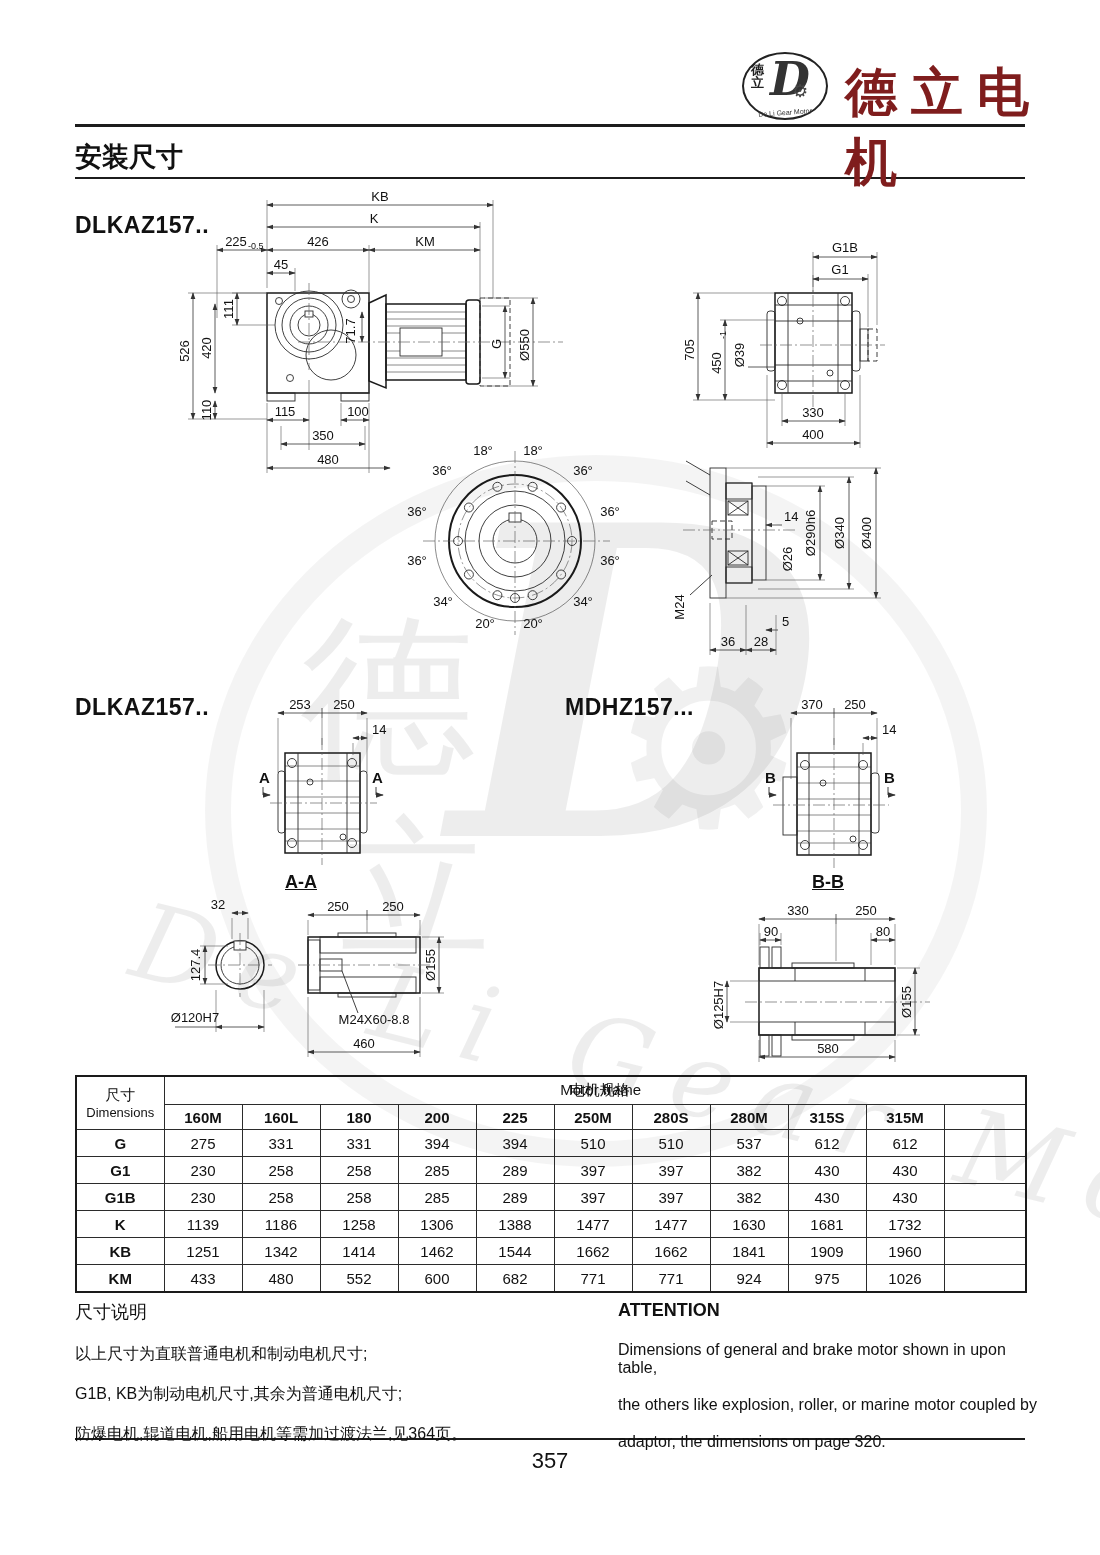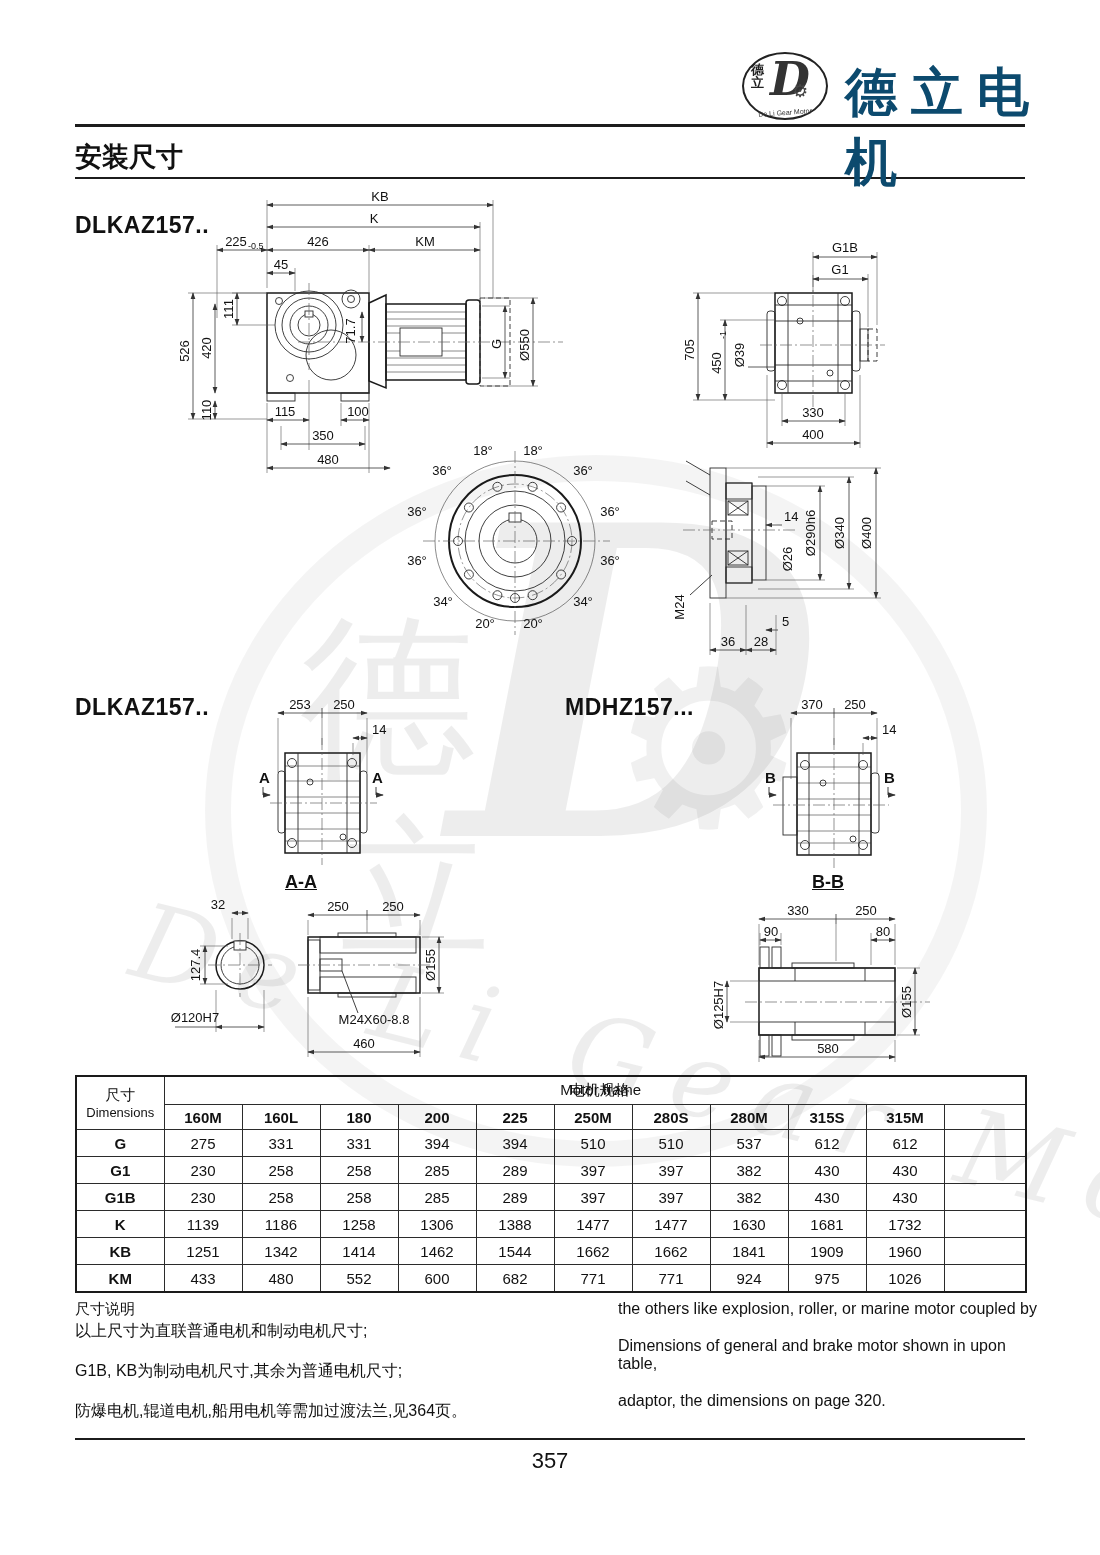--- a/index.html
+++ b/index.html
@@ -1,21 +1,21 @@
 <!DOCTYPE html>
 <html><head>
 <meta charset="utf-8">
 <style>
   html,body{margin:0;padding:0;background:#fff;}
   .page{position:relative;width:1100px;height:1555px;background:#fff;overflow:hidden;
         font-family:"Liberation Sans",sans-serif;color:#111;}
   .abs{position:absolute;}
 
   
-  .brand{font-family:"DejaVu Serif",serif;font-weight:bold;font-size:52px;letter-spacing:14px;color:#0c4a6e;}
+  .brand{font-family:"DejaVu Serif",serif;font-weight:bold;font-size:52px;letter-spacing:14px;color:#7f1d1d;}
   .logo-ellipse{width:82px;height:64px;border:2px solid #222;border-radius:50%;position:relative;}
   .logo-cn{position:absolute;left:7px;top:9px;font-size:13px;line-height:13px;font-weight:bold;color:#222;text-align:center;}
   .logo-letter{position:absolute;left:26px;top:-2px;font-family:"DejaVu Serif",serif;font-style:italic;font-weight:bold;font-size:46px;color:#333;}
   .logo-gear{position:absolute;left:48px;top:26px;font-size:18px;color:#444;}
   .logo-en{position:absolute;left:2px;bottom:2px;width:78px;text-align:center;font-size:7px;color:#333;transform:rotate(-4deg);}
   .rule{background:#1c1c1c;}
 
   .title-cn{font-size:27px;font-weight:bold;}
   .title-en{font-size:24px;font-weight:bold;}
 
@@ -47,21 +47,21 @@
   td.corner{font-size:15px;margin-left:40px;}
   td.corner .small{font-size:13px;}
   td.group{position:relative;text-align:left;height:27px;margin-top:25px;}
   .g-cn{padding-left:10px;font-size:15px;}
   .g-en{position:absolute;left:12px;right:0;text-align:center;font-size:15px;}
   tr.h2 td{font-weight:bold;height:24px;}
   tr.dr td{height:26px;}
   td.rl{font-weight:bold;}
 
   
-  .note-title{font-size:15px;margin-bottom:2px;}
+  .note-title{font-size:18px;margin-bottom:20px;}
   .note-title.b{font-weight:bold;}
   .note-line{font-size:16px;margin-bottom:19px;}
   .page-num{font-size:22px;}
 </style>
 </head>
 <body>
 
 <div class="page">
 
   <div class="wm abs" style="left:0;top:0;width:1100px;height:1555px;z-index:0;">
@@ -645,21 +645,22 @@
       </table>
   </div>
 
   <div class="abs" style="left:75px;top:1300px;width:490px;z-index:2;">
     <div class="note-title">尺寸说明</div>
     <div class="note-line">以上尺寸为直联普通电机和制动电机尺寸;</div>
     <div class="note-line">G1B, KB为制动电机尺寸,其余为普通电机尺寸;</div>
     <div class="note-line">防爆电机,辊道电机,船用电机等需加过渡法兰,见364页。</div>
   </div>
   <div class="abs" style="left:618px;top:1300px;width:420px;z-index:2;">
+    <div class="note-title b">ATTENTION</div>
+    <div class="note-line">Dimensions of general and brake motor shown in upon table,</div>
     <div class="note-line">the others like explosion, roller, or marine motor coupled by</div>
-    <div class="note-line">Dimensions of general and brake motor shown in upon table,</div>
     <div class="note-line">adaptor, the dimensions on page 320.</div>
   </div>
 
   <div class="rule abs" style="left:75px;top:1438px;width:950px;height:2px;"></div>
   <div class="page-num abs" style="left:530px;top:1448px;width:40px;text-align:center;">357</div>
 
 </div>
 
 </body></html>

